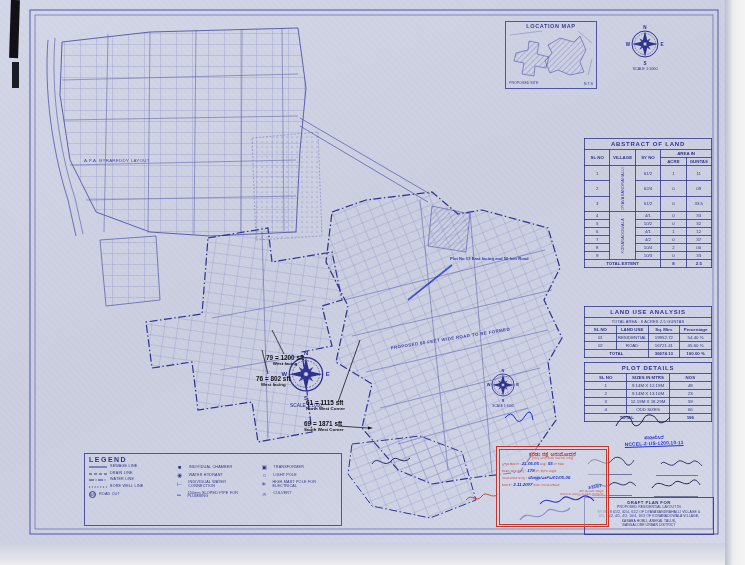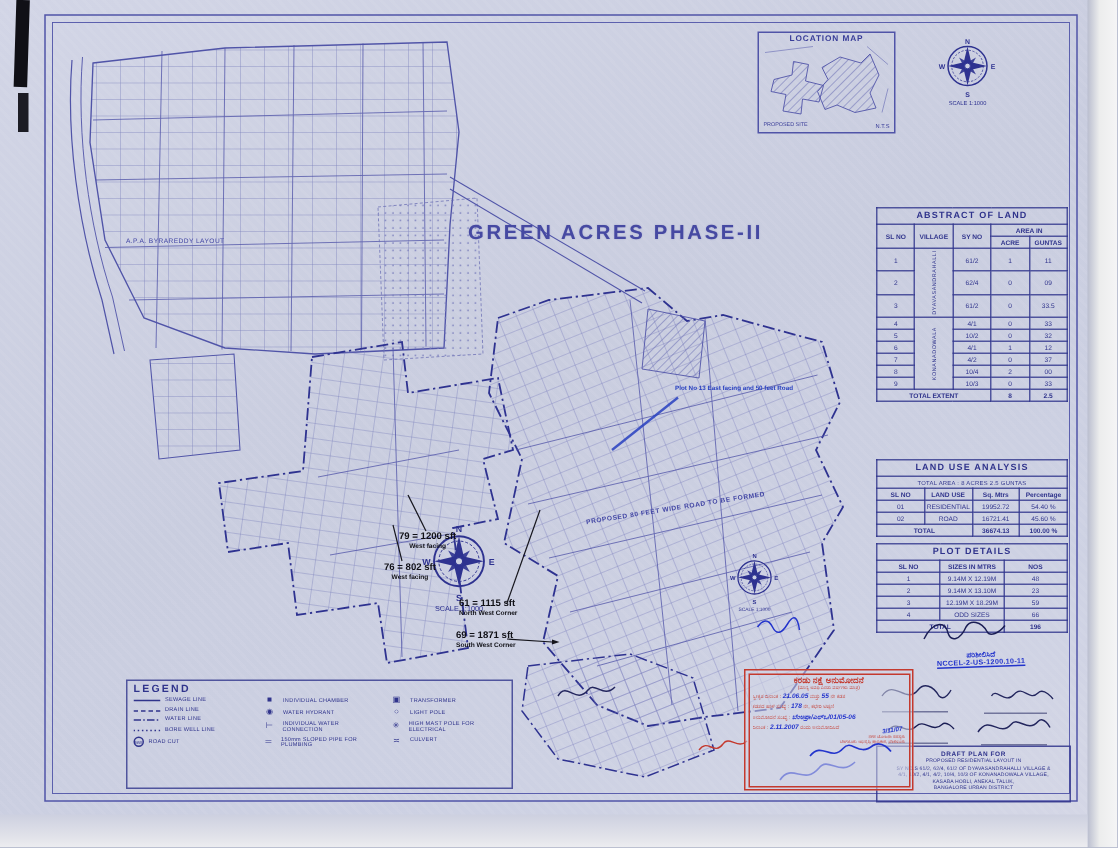--- a/index.html
+++ b/index.html
@@ -188,21 +188,20 @@
     <use href="#compass" xlink:href="#compass" x="486" y="366" width="34" height="43"></use>
 
     <g fill="none">
       <path d="M505,418 q6,-8 10,0 t10,-2 t8,4" stroke="#2334cc" stroke-width="1"></path>
       <path d="M372,464 C378,454 384,470 392,460 C397,454 402,466 410,458" stroke="#23265e" stroke-width="1"></path>
       <path d="M466,500 C472,492 476,504 482,496 C486,490 492,500 498,494" stroke="#c4392e" stroke-width="0.9"></path>
       <path d="M520,520 C528,508 536,524 546,512 C552,504 560,518 570,508" stroke="#2334cc" stroke-width="1.1"></path>
     </g>
   </svg>
 
-  <div class="txt plan-title">GREEN ACRES PHASE-II</div>
   <div class="txt area-label">A.P.A. BYRAREDDY LAYOUT</div>
   <div class="txt road-label">PROPOSED 80 FEET WIDE ROAD TO BE FORMED</div>
   <div class="blue-note ann" style="color:#2840c0;font-size:4.2px;left:450px;top:257px;">Plot No 13 East facing and 50 feet Road</div>
 
   <div class="ann" style="left:266px;top:355px;">
     <span>79 = 1200 sft</span>
     <span class="sub">West facing</span>
   </div>
   <div class="ann" style="left:256px;top:376px;">
     <span>76 = 802 sft</span>

